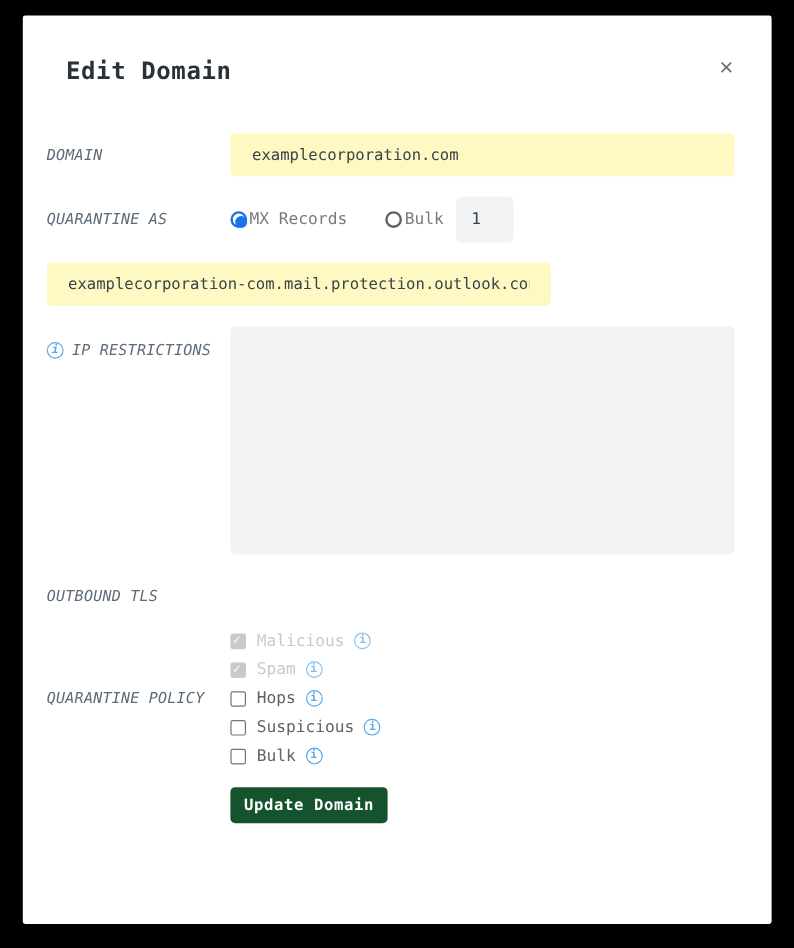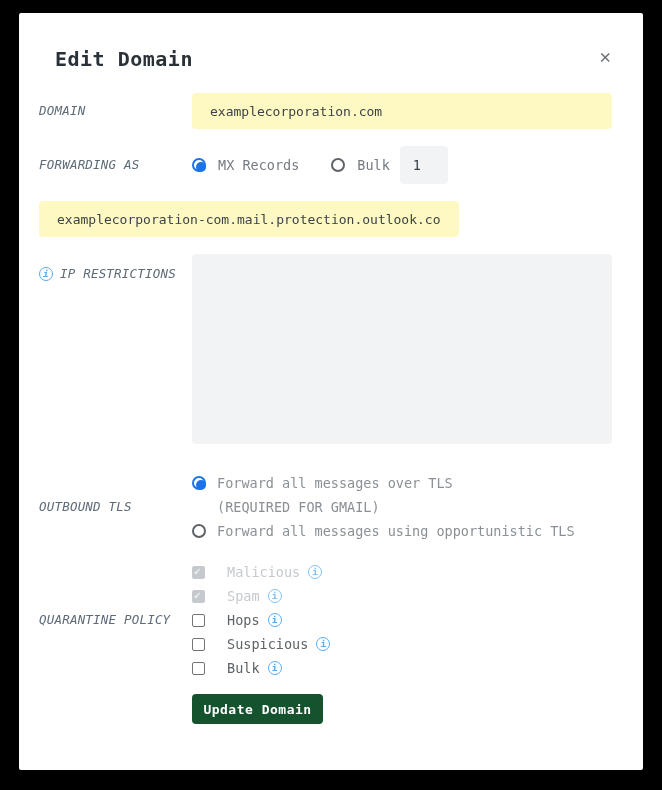--- a/index.html
+++ b/index.html
@@ -13,21 +13,21 @@
   .modal {
     position: absolute;
     left: 19px; top: 13px;
     width: 624px; height: 757px;
     background: #ffffff;
     border-radius: 2px;
   }
   .modal-header {
     position: relative;
     padding: 32px 30px 0 36px;
-    margin-bottom: 20px;
+    margin-bottom: 38px;
   }
   .modal-title {
     font-size: 20px;
     font-weight: 700;
     color: #2a3138;
     letter-spacing: 0.5px;
     line-height: 28px;
   }
   .close-btn {
     position: absolute;
@@ -77,21 +77,21 @@
   .radio.selected { border-color: #1a73e8; }
   .radio.selected::after {
     content: "";
     position: absolute;
     left: 2px; top: 2px;
     width: 10px; height: 10px;
     border-radius: 50%;
     background: #1a73e8;
   }
   .radio-label {
-    margin-left: 12px;
+    margin-left: 2px;
     font-size: 13.5px;
     color: #757b82;
   }
   .hops-input {
     width: 48px; height: 38px;
     background: #f1f3f4;
     border: none;
     border-radius: 4px;
     margin-left: 10px;
     padding: 0 0 0 13px;
@@ -134,21 +134,21 @@
     cursor: default;
   }
   .checkbox.checked.disabled::after {
     content: "\2713";
     position: absolute;
     left: 1px; top: -2px;
     color: #ffffff;
     font-size: 11px;
     font-weight: 700;
   }
-  .qp-label { margin-left: 22px; font-size: 13.5px; color: #5d6368; }
+  .qp-label { margin-left: 9px; font-size: 13.5px; color: #5d6368; }
   .qp-row.disabled .qp-label { color: #c6cacf; }
   .info-icon {
     display: inline-flex;
     align-items: center;
     justify-content: center;
     width: 14px; height: 14px;
     border: 1.3px solid #58abec;
     border-radius: 50%;
     color: #58abec;
     font-size: 9.5px;
@@ -189,21 +189,21 @@
   <div class="form">
 
     <div class="row center">
       <div class="row-label">DOMAIN</div>
       <div class="control">
         <input class="text-input" type="text" value="examplecorporation.com" style="">
       </div>
     </div>
 
     <div class="row center">
-      <div class="row-label">FORWARDING AS</div>
+      <div class="row-label">QUARANTINE AS</div>
       <div class="control radio-line">
         <span class="radio selected"></span>
         <span class="radio-label" style="margin-right:32px">MX Records</span>
         <span class="radio"></span>
         <span class="radio-label">Bulk</span>
         <input class="hops-input" type="text" value="1" style="">
       </div>
     </div>
 
     <div class="row center">
@@ -217,31 +217,20 @@
         <span class="info-icon">i</span>
         <span>IP RESTRICTIONS</span>
       </div>
       <div class="control">
         <textarea class="textarea" style=""></textarea>
       </div>
     </div>
 
     <div class="row row-tls center">
       <div class="row-label">OUTBOUND TLS</div>
-      <div class="control">
-        <div class="tls-line">
-          <span class="radio selected"></span>
-          <span class="tls-text">Forward all messages over TLS</span>
-        </div>
-        <div class="tls-note">(REQUIRED FOR GMAIL)</div>
-        <div class="tls-line">
-          <span class="radio"></span>
-          <span class="tls-text">Forward all messages using opportunistic TLS</span>
-        </div>
-      </div>
     </div>
 
     <div class="row row-qp center">
       <div class="row-label">QUARANTINE POLICY</div>
       <div class="control">
         <div class="qp-row disabled">
           <span class="checkbox checked disabled"></span>
           <span class="qp-label">Malicious</span>
           <span class="info-icon">i</span>
         </div>

